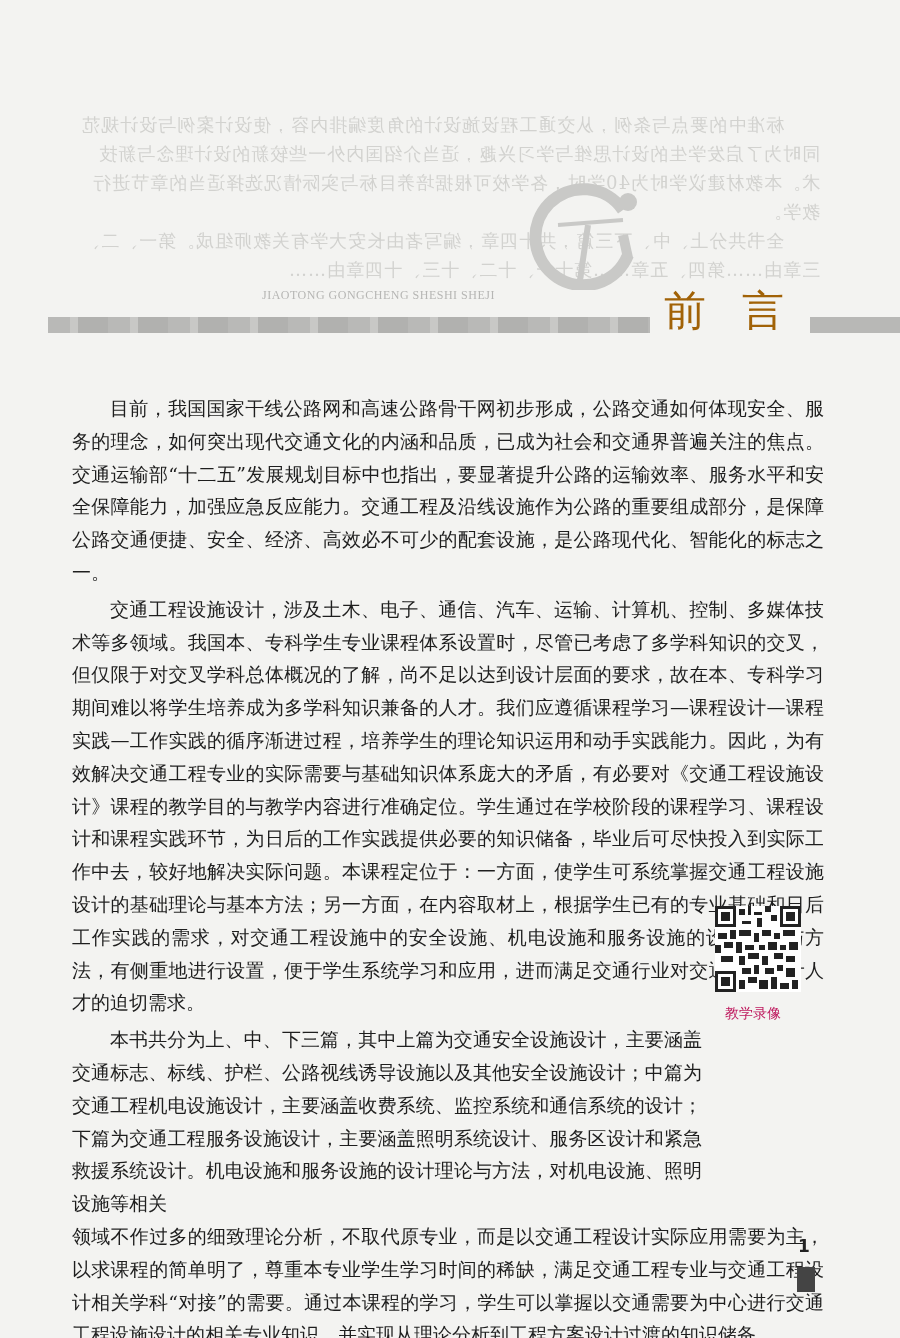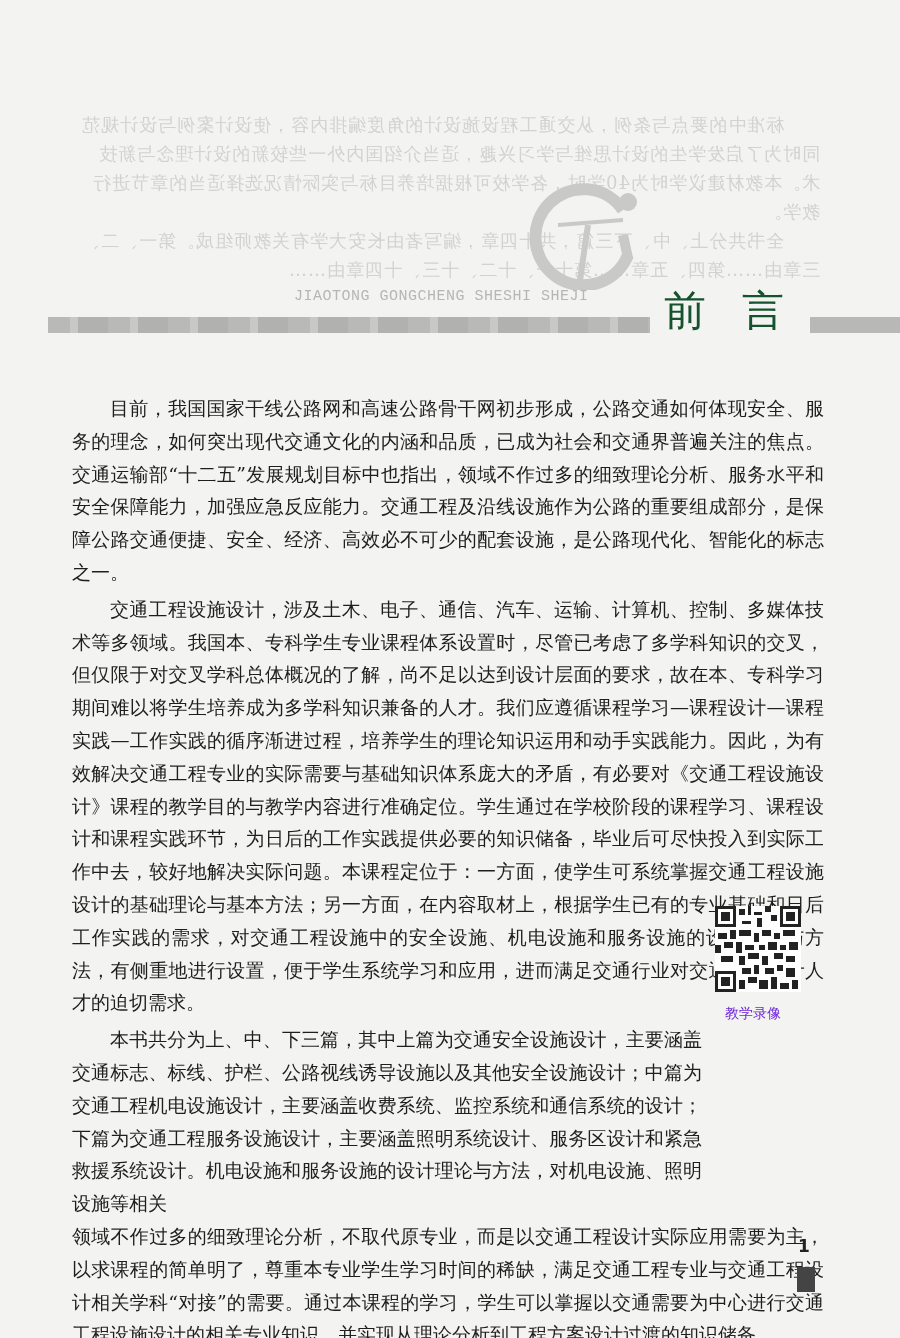--- a/index.html
+++ b/index.html
@@ -20,52 +20,52 @@
     opacity: 0.9;
   }
   .ghost p { margin: 0; text-indent: 2em; }
 
   .logo {
     position: absolute; left: 528px; top: 180px; width: 120px; height: 110px;
   }
 
   .header-en {
     position: absolute; left: 262px; top: 288px;
-    font-family: Liberation Mono, monospace;
-    font-size: 15px; letter-spacing: 0.5px; color: #b6b6b4; margin-left: 32px;
+    font-family: Liberation Serif, serif;
+    font-size: 12px; letter-spacing: 0.5px; color: #b6b6b4;
   }
   .header-bar-left {
     position: absolute; left: 48px; top: 317px; width: 602px; height: 16px;
     background: repeating-linear-gradient(90deg,#b9b9b7 0 22px,#c8c8c6 22px 30px,#b1b1af 30px 60px);
   }
   .header-bar-right {
     position: absolute; left: 810px; top: 317px; width: 90px; height: 16px;
     background: #b8b8b6;
   }
   .title {
     position: absolute; left: 664px; top: 283px;
-    font-size: 42px; letter-spacing: 36px; color: #14532d;
+    font-size: 42px; letter-spacing: 36px; color: #a16207;
     font-family: "DejaVu Serif", "Liberation Serif", serif; font-weight: normal;
   }
 
   .body-text {
     position: absolute; left: 72px; top: 392px; width: 752px;
     font-size: 19px; line-height: 32.8px; color: #1e1e1e;
     text-align: justify;
   }
   .body-text p { margin: 0; text-indent: 2em; }
   .narrow { width: 630px; }
 
   .qr {
     position: absolute; left: 715px; top: 906px; width: 86px; height: 86px;
     background: #fff;
   }
   .qr-caption {
     position: absolute; left: 725px; top: 1005px;
-    font-size: 14px; color: #6d28d9;
+    font-size: 14px; color: #be185d;
   }
 
   .page-number {
     position: absolute; left: 798px; top: 1236px;
     font-family: "DejaVu Sans", "Liberation Sans", sans-serif;
     font-size: 17px; font-weight: bold; color: #222;
   }
   .page-tab {
     position: absolute; left: 797px; top: 1267px; width: 18px; height: 25px;
     background: #444;
@@ -88,21 +88,21 @@
     <path d="M60 45 L52 100" stroke="#c9c9c7" stroke-width="6" fill="none"></path>
     <path d="M95 55 L100 78" stroke="#c9c9c7" stroke-width="10" fill="none"></path>
   </svg>
 
   <div class="header-en">JIAOTONG GONGCHENG SHESHI SHEJI</div>
   <div class="header-bar-left"></div>
   <div class="header-bar-right"></div>
   <h1 class="title" style="margin:0">前言</h1>
 
   <div class="body-text">
-    <p>目前，我国国家干线公路网和高速公路骨干网初步形成，公路交通如何体现安全、服务的理念，如何突出现代交通文化的内涵和品质，已成为社会和交通界普遍关注的焦点。交通运输部“十二五”发展规划目标中也指出，领域不作过多的细致理论分析、服务水平和安全保障能力，加强应急反应能力。交通工程及沿线设施作为公路的重要组成部分，是保障公路交通便捷、安全、经济、高效必不可少的配套设施，是公路现代化、智能化的标志之一。</p>
+    <p>目前，我国国家干线公路网和高速公路骨干网初步形成，公路交通如何体现安全、服务的理念，如何突出现代交通文化的内涵和品质，已成为社会和交通界普遍关注的焦点。交通运输部“十二五”发展规划目标中也指出，要显著提升公路的运输效率、服务水平和安全保障能力，加强应急反应能力。交通工程及沿线设施作为公路的重要组成部分，是保障公路交通便捷、安全、经济、高效必不可少的配套设施，是公路现代化、智能化的标志之一。</p>
     <p style="margin-top:4px">交通工程设施设计，涉及土木、电子、通信、汽车、运输、计算机、控制、多媒体技术等多领域。我国本、专科学生专业课程体系设置时，尽管已考虑了多学科知识的交叉，但仅限于对交叉学科总体概况的了解，尚不足以达到设计层面的要求，故在本、专科学习期间难以将学生培养成为多学科知识兼备的人才。我们应遵循课程学习—课程设计—课程实践—工作实践的循序渐进过程，培养学生的理论知识运用和动手实践能力。因此，为有效解决交通工程专业的实际需要与基础知识体系庞大的矛盾，有必要对《交通工程设施设计》课程的教学目的与教学内容进行准确定位。学生通过在学校阶段的课程学习、课程设计和课程实践环节，为日后的工作实践提供必要的知识储备，毕业后可尽快投入到实际工作中去，较好地解决实际问题。本课程定位于：一方面，使学生可系统掌握交通工程设施设计的基础理论与基本方法；另一方面，在内容取材上，根据学生已有的专业基础和日后工作实践的需求，对交通工程设施中的安全设施、机电设施和服务设施的设计理论与方法，有侧重地进行设置，便于学生系统学习和应用，进而满足交通行业对交通工程设计人才的迫切需求。</p>
     <p class="narrow" style="margin-top:4px">本书共分为上、中、下三篇，其中上篇为交通安全设施设计，主要涵盖交通标志、标线、护栏、公路视线诱导设施以及其他安全设施设计；中篇为交通工程机电设施设计，主要涵盖收费系统、监控系统和通信系统的设计；下篇为交通工程服务设施设计，主要涵盖照明系统设计、服务区设计和紧急救援系统设计。机电设施和服务设施的设计理论与方法，对机电设施、照明设施等相关</p>
     <p style="text-indent:0">领域不作过多的细致理论分析，不取代原专业，而是以交通工程设计实际应用需要为主，以求课程的简单明了，尊重本专业学生学习时间的稀缺，满足交通工程专业与交通工程设计相关学科“对接”的需要。通过本课程的学习，学生可以掌握以交通需要为中心进行交通工程设施设计的相关专业知识，并实现从理论分析到工程方案设计过渡的知识储备。</p>
 
   </div>
 
   <svg class="qr" viewBox="0 0 29 29" shape-rendering="crispEdges">
     <rect width="29" height="29" fill="#ffffff"></rect>
     <g fill="#222">
       <rect x="0" y="0" width="7" height="7"></rect>

